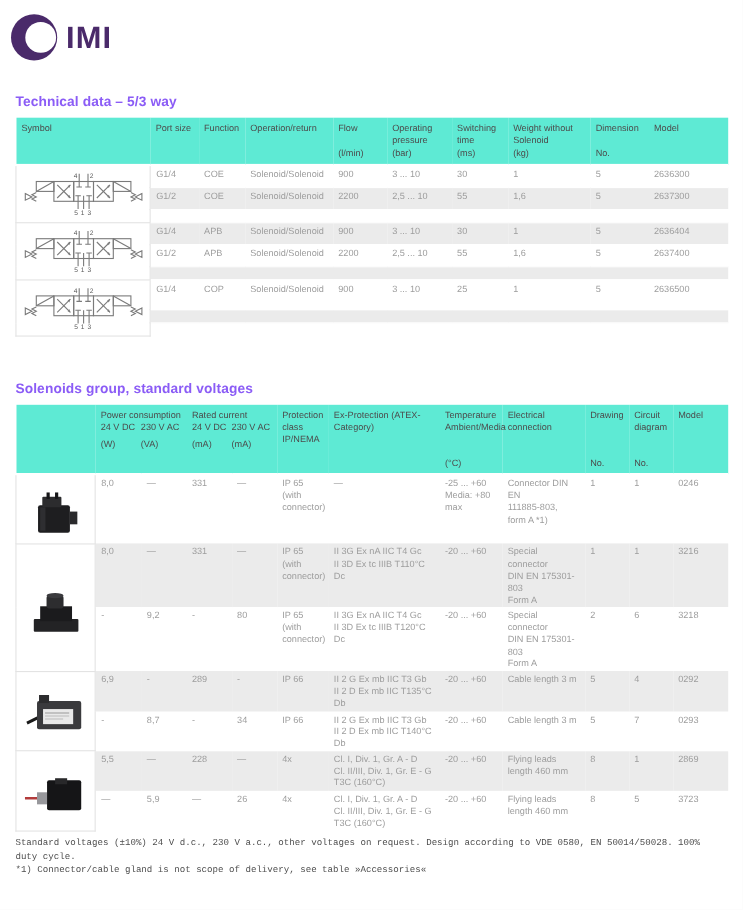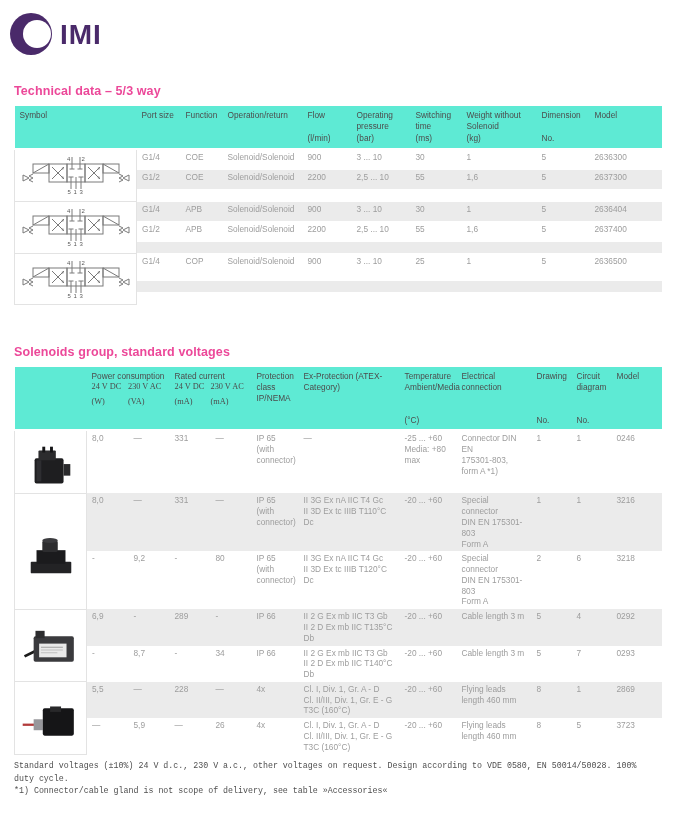--- a/index.html
+++ b/index.html
@@ -2,21 +2,21 @@
 <html><head>
 <meta charset="utf-8">
 <style>
   * { box-sizing: border-box; }
   body { margin:0; background:#f2f2f2; font-family:"Liberation Sans", sans-serif; }
   .page { width:675px; height:827px; margin:0 auto; background:#ffffff; overflow:hidden; position:relative; }
   .content { padding:0 14px; }
 
   .logo-row { padding:10px 0 0 8px; }
 
-  .section-title { font-size:12.5px; font-weight:bold; color:#ec4899; letter-spacing:0.1px; }
+  .section-title { font-size:12.5px; font-weight:bold; color:#8b5cf6; letter-spacing:0.1px; }
   .mt-title1 { margin-top:22px; }
   .mt-title2 { margin-top:40px; }
   .mt-title3 { margin-top:30px; }
 
   table.t { border-collapse:collapse; table-layout:fixed; width:647px; margin-top:8px; }
   .t th { background:#5eead4; font-weight:normal; text-align:left; color:#4c4c4c;
           padding:4px 5px; font-size:8.3px; line-height:1.3; vertical-align:top;
           border-bottom:2px solid #ffffff; }
   .t td { padding:2px 5px 2px 5px; font-size:8.3px; line-height:1.3; color:#9d9d9d; vertical-align:top; }
   .t2 td, .t3 td { white-space:pre-line; }
@@ -25,21 +25,21 @@
   tr.fill td { height:12px; padding:0 5px; }
   td.symcell, td.photocell { background:#ffffff !important; border:1px solid #e3e3e3;
           text-align:center; vertical-align:middle; padding:2px; }
   .t1 tbody tr td { border-top:1px solid #ffffff; }
 
   .hc { display:flex; flex-direction:column; justify-content:space-between; }
   .t1 .hc { height:34px; }
   .t2 .hc, .t2 .gh { height:54px; }
   .hu { display:block; }
   .gh { display:flex; flex-direction:column; }
-  .gh .subs { display:flex;font-family:Liberation Serif, serif; }
+  .gh .subs { display:flex; }
   .gh .sub { flex:1; display:flex; flex-direction:column; justify-content:flex-end; }
   .gh .sub .v { margin-bottom:4px; }
 
   .footnotes { margin-top:5px; font-size:8.3px; color:#4f4f4f; line-height:1.5; }
   .fn-line { display:block;font-family:Liberation Mono, monospace; }
 </style>
 </head>
 <body>
 
 <svg width="0" height="0" style="position:absolute" aria-hidden="true">
@@ -372,21 +372,21 @@
           <td>331</td>
           <td>—</td>
           <td>IP 65
 (with
 connector)</td>
           <td>—</td>
           <td>-25 ... +60
 Media: +80
 max</td>
           <td>Connector DIN EN
-175301-803,
+111885-803,
 form A *1)</td>
           <td>1</td>
           <td>1</td>
           <td>0246</td>
         </tr>
         <tr class="rg">
           <td class="photocell" rowspan="2">
             <svg width="56" height="46" viewBox="0 0 58 46">
                 <rect x="8" y="30" width="42" height="12" rx="1" fill="#232325"></rect>
                 <rect x="14" y="18" width="30" height="14" fill="#1b1b1d"></rect>

